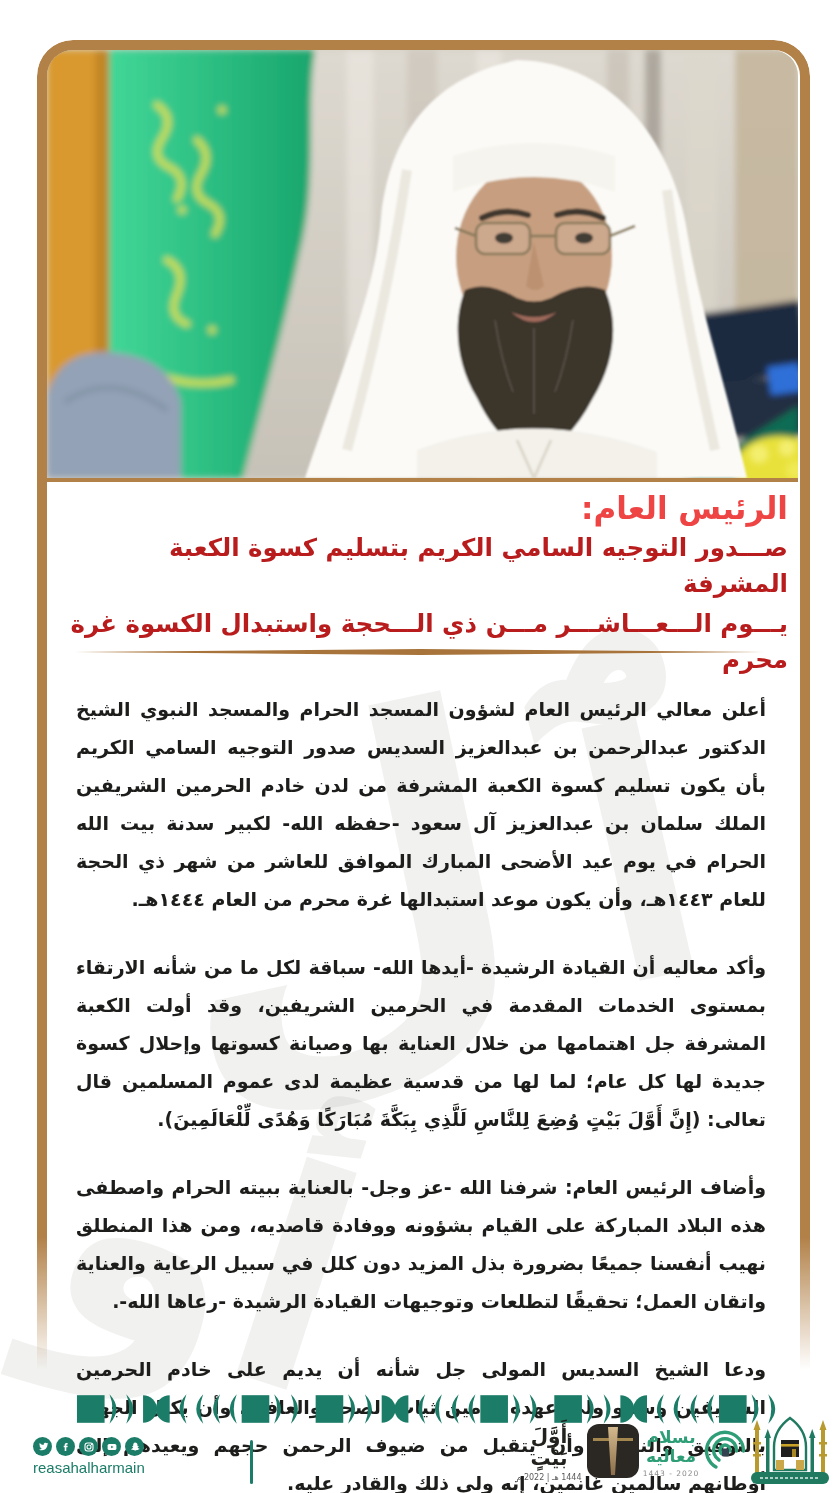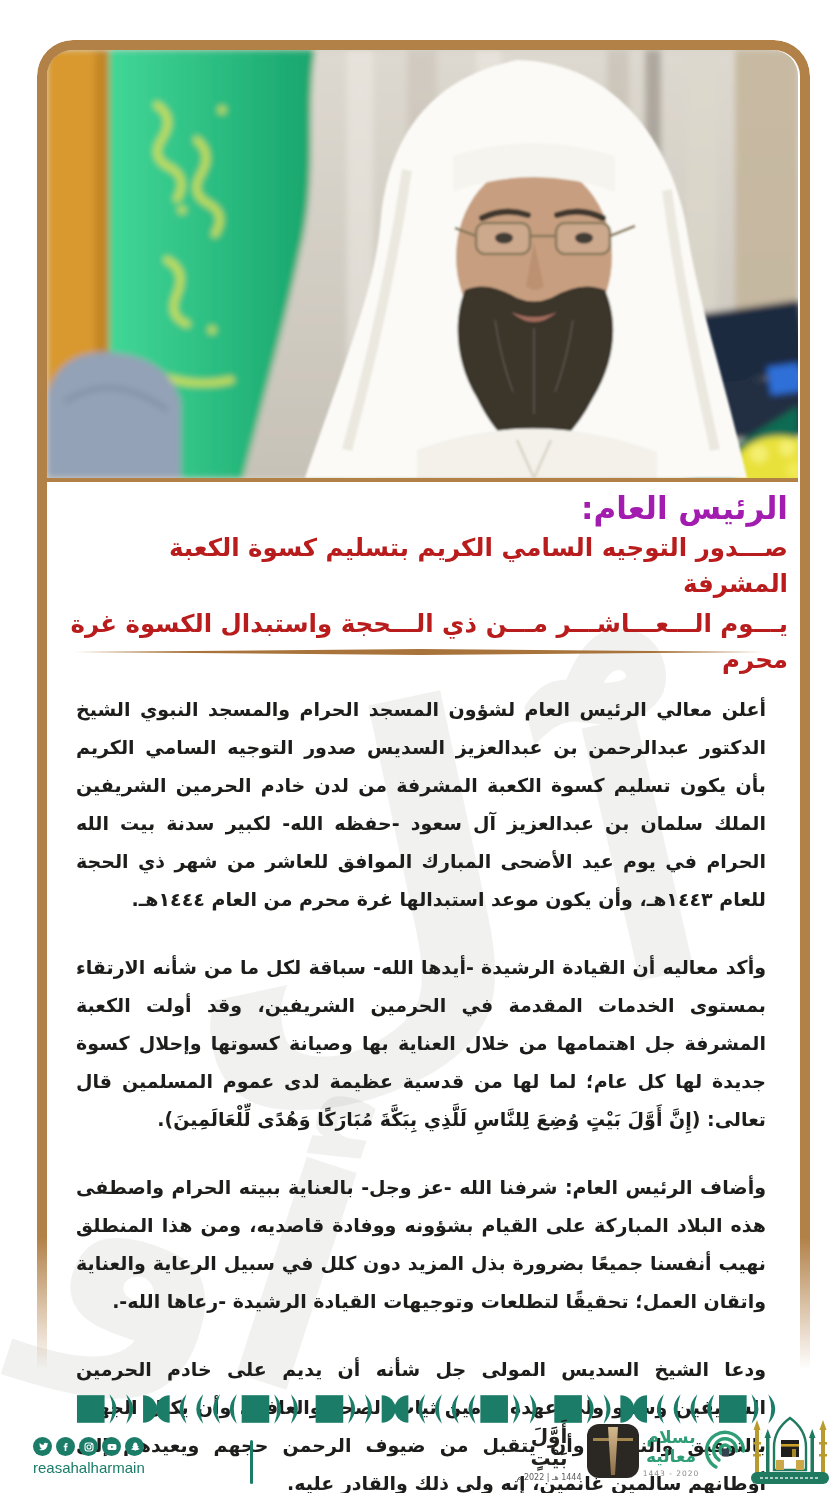--- a/index.html
+++ b/index.html
@@ -20,21 +20,21 @@
   .photo{
     left:47px;top:50px;width:751px;height:428px;overflow:hidden;
     border-radius:26px 26px 0 0;z-index:1;background:#d6d2c8;
   }
   .photo svg{display:block;}
   .photo-underline{left:47px;top:478px;width:751px;height:4px;background:#b28148;z-index:2;}
   
   .wm{color:rgba(120,115,105,0.10);font-weight:700;z-index:0;pointer-events:none;user-select:none;}
   
   .header{left:60px;right:52px;top:490px;direction:rtl;text-align:right;z-index:3;}
-  .title{margin:0;font-size:31px;line-height:36px;font-weight:700;color:#a21caf;}
+  .title{margin:0;font-size:31px;line-height:36px;font-weight:700;color:#ef4444;}
   .subtitle{margin:4px 0 0;font-size:24.5px;line-height:36px;font-weight:700;color:#b91c1c;}
   .rule{
     left:75px;top:649px;width:690px;height:6px;background:#a8743b;z-index:3;
     clip-path:polygon(0 50%,50% 0,100% 50%,50% 100%);
   }
   
   .article{left:60px;top:690px;width:722px;direction:rtl;z-index:3;}
   .article p{
     margin:0 16px 30px;font-size:19px;line-height:38px;font-weight:700;color:#1d1d1b;
     text-align:justify;text-justify:inter-word;

